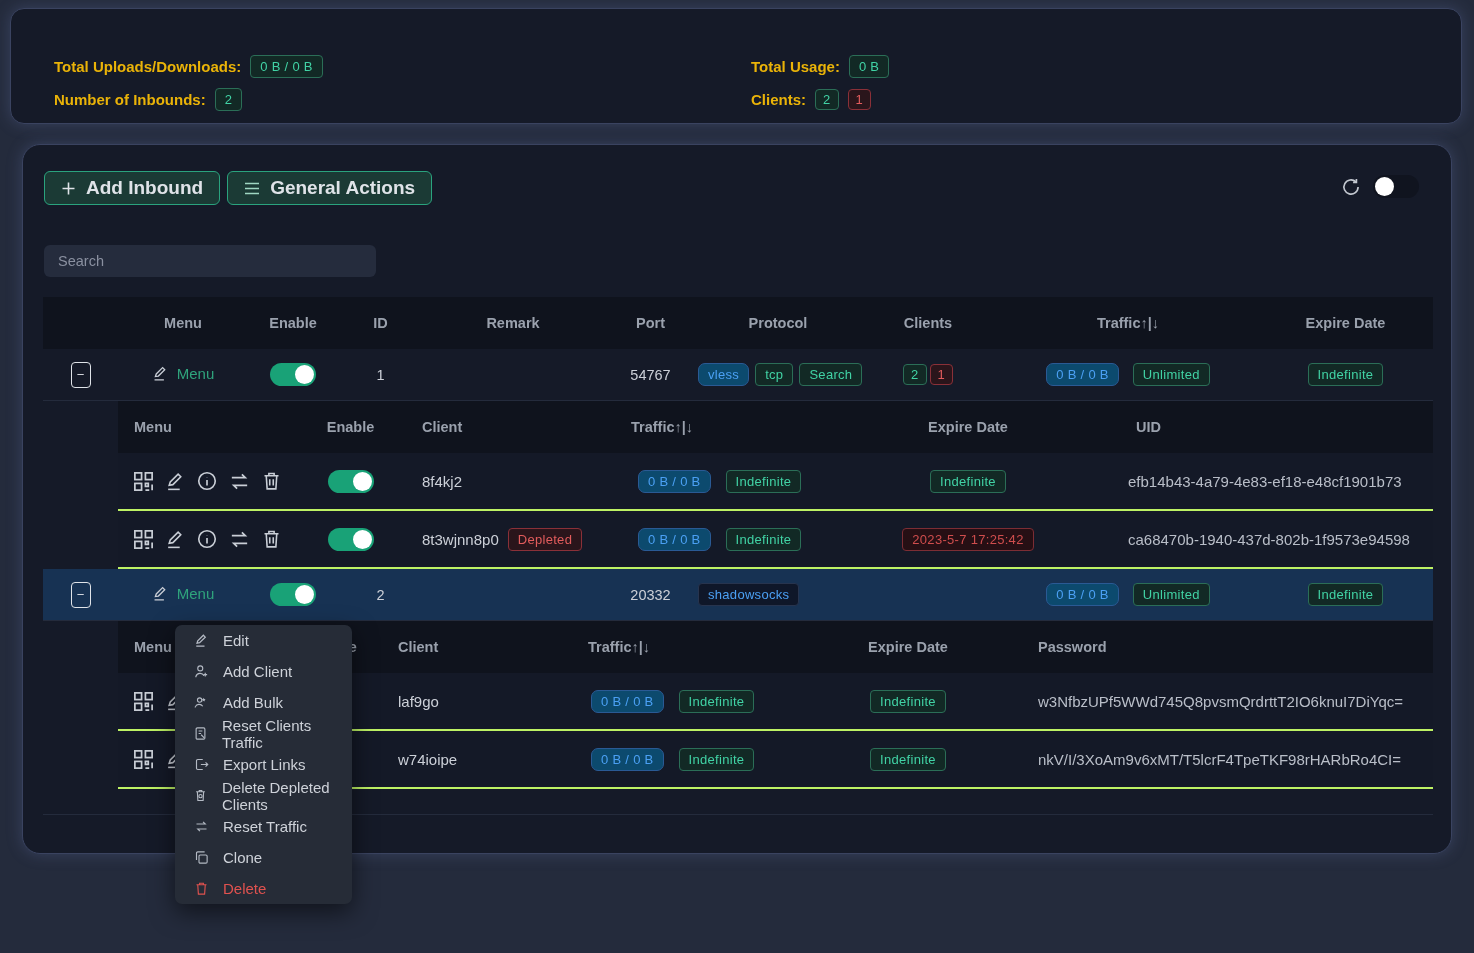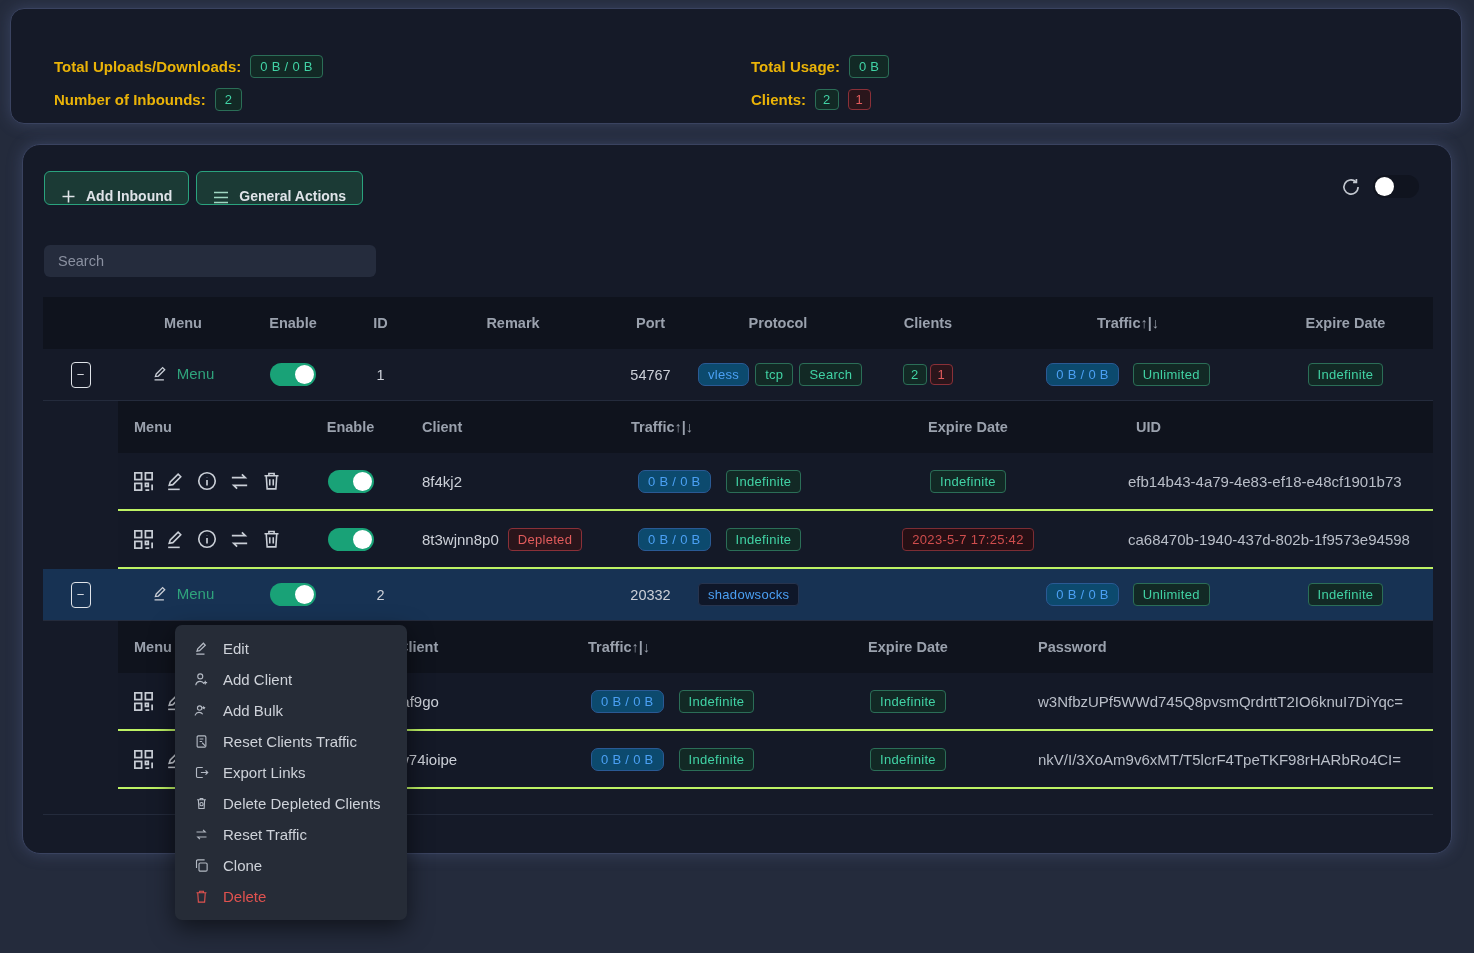--- a/index.html
+++ b/index.html
@@ -28,23 +28,23 @@
     border:1px solid; white-space:nowrap; letter-spacing:.3px; }
   .b-teal  { color:#41d3a5; border-color:#2b6e57; background:#12292574; background:#122925; }
   .b-blue  { color:#4ba0f4; border-color:#2a5a94; background:#0c4a6e;border-radius:7px; }
   .b-red   { color:#e25c5c; border-color:#8a3038; background:#2a151b; }
   .b-reddate { color:#cf4d4d; border-color:#7c2d34; background:#260f14; }
   .b-navy  { color:#4ba0f4; border-color:#27344e; background:#0f1729; }
   .b-sm    { height:21px; padding:0 7px; }
   
   #main { left:22px; top:144px; width:1430px; height:710px; border-radius:18px; }
   .toolbar { position:absolute; left:21px; top:26px; display:flex; gap:7px; }
-  .btn-green { height:34px; padding:0 16px; display:inline-flex; align-items:flex-end; gap:10px;
+  .btn-green { height:34px; padding:0 16px; display:inline-flex; align-items:center; gap:10px;
     background:#1b3a35; border:1px solid #2aa37e; border-radius:6px;
-    color:#dfe3e8; font-size:14px; font-weight:600; cursor:pointer; }
+    color:#dfe3e8; font-size:19px; font-weight:600; cursor:pointer; }
   .btn-green svg { display:block; }
   .top-right { position:absolute; right:32px; top:30px; display:flex; align-items:center; gap:12px; }
   .refresh { color:#c3c8d0; cursor:pointer; display:flex; }
   .switch { position:relative; width:46px; height:23px; border-radius:12px; background:#19a277; cursor:pointer; flex:none; }
   .switch::after { content:''; position:absolute; top:2px; width:19px; height:19px; border-radius:50%; background:#fff; right:2px; }
   .switch.off { background:#10141f; }
   .switch.off::after { left:2px; right:auto; }
   .search { position:absolute; left:21px; top:100px; width:332px; height:32px;
     background:#252c3d; border:none; border-radius:6px; outline:none;
     color:#cfd3dc; font-size:14.5px; padding:0 14px; font-family:"Liberation Sans",sans-serif; }
@@ -70,22 +70,22 @@
   .sub .thead { height:52px; }
   .sub .thead > div, .sub .srow > div { text-align:left; }
   .srow { height:58px; border-bottom:2px solid #bef264; font-size:15px; color:#ccd0d8; background:#141927; }
   .sub .thead { background:#0f131d; }
   .icons { display:flex; align-items:center; gap:10px; padding-left:14px; color:#c9ced6; }
   .icons span { display:flex; cursor:pointer; }
   .toggle-cell { display:flex; justify-content:center; }
   .mono-id { color:#b9bec8; font-size:15px; }
   .empty-row { height:26px; border-bottom:1px solid #242b3c; }
   
-  #ctxmenu { position:absolute; left:175px; top:625px; width:232px;
-    background:#262c37; border-radius:7px; padding:8px 0;
+  #ctxmenu { position:absolute; left:175px; top:625px; width:177px;
+    background:#262c37; border-radius:7px; padding:0 0;
     box-shadow:0 8px 24px rgba(0,0,0,.55); z-index:20; }
   .mi { height:31px; display:flex; align-items:center; gap:14px; padding:0 18px;
     color:#ced2d9; font-size:15px; cursor:pointer; }
   .mi .ic { display:flex; color:#b4bac4; width:16px; justify-content:center; }
   .mi.danger, .mi.danger .ic { color:#e0524f; }
   svg { flex:none; }
 </style>
 </head>
 <body>
 

